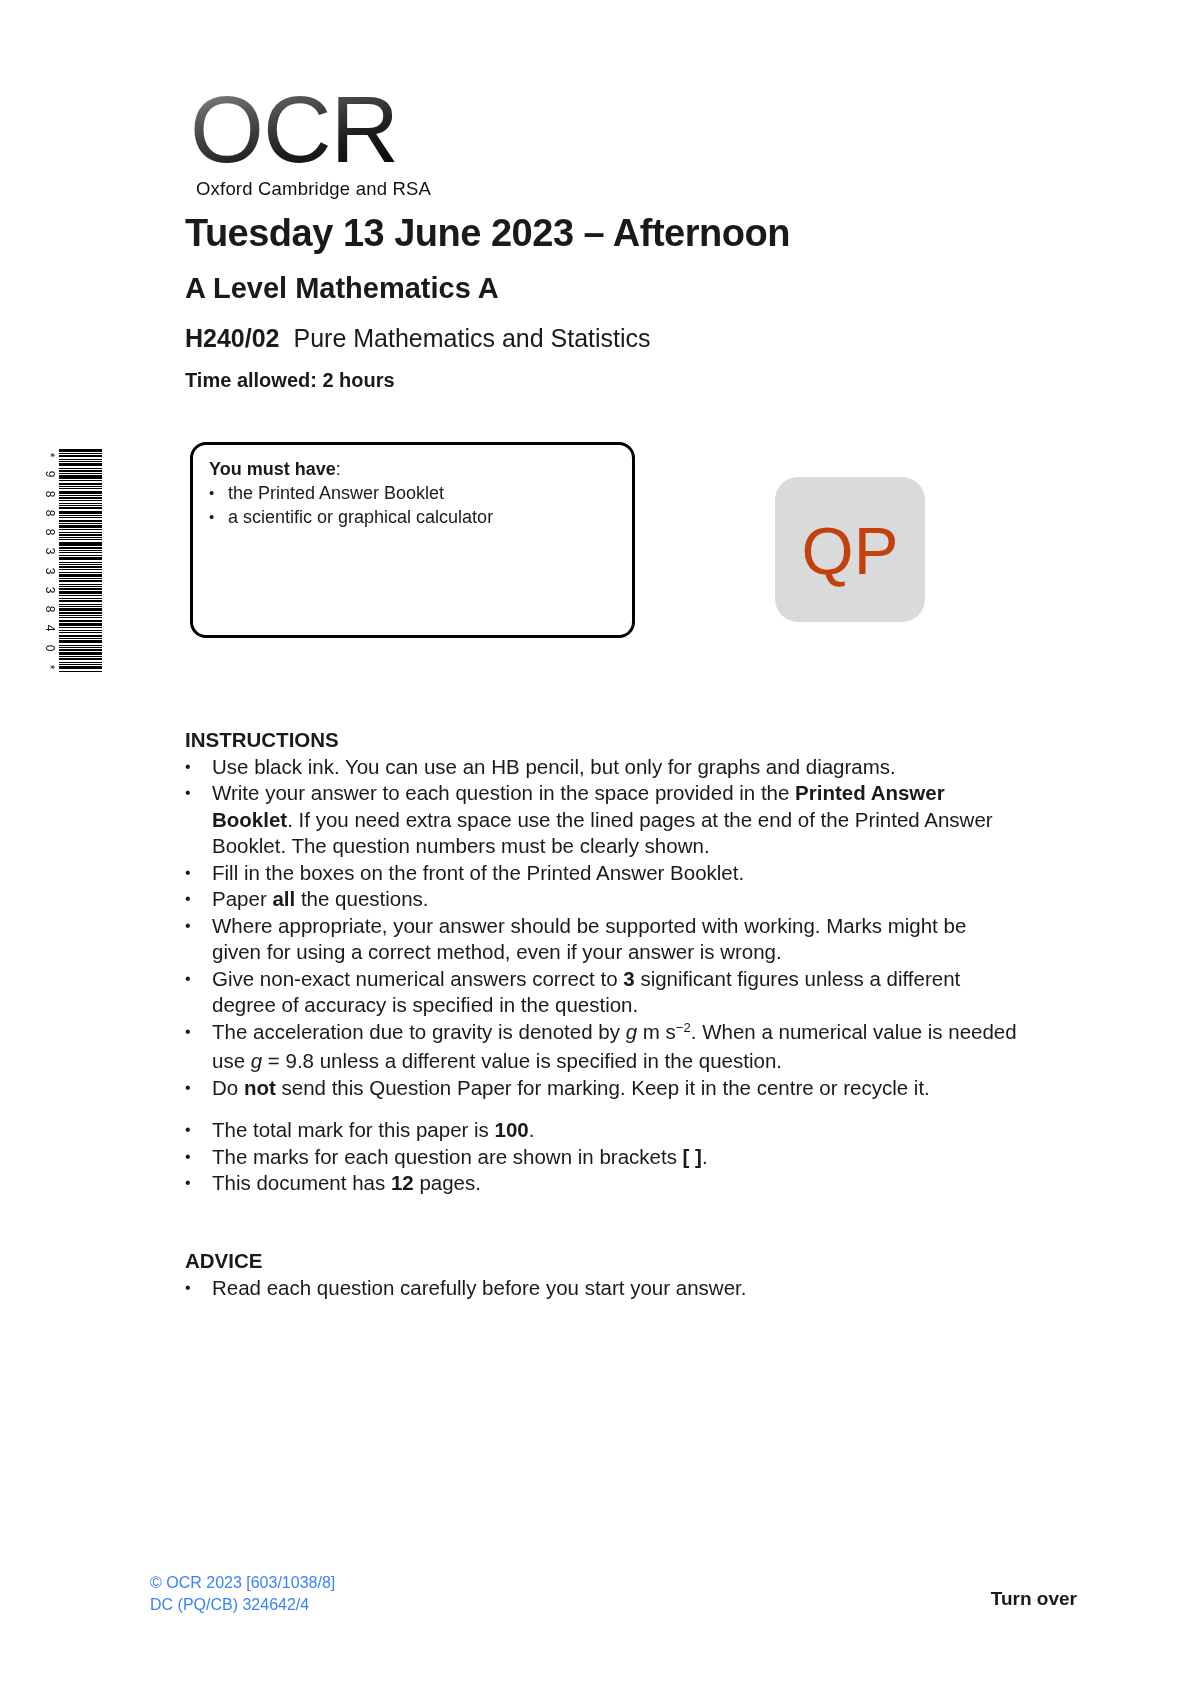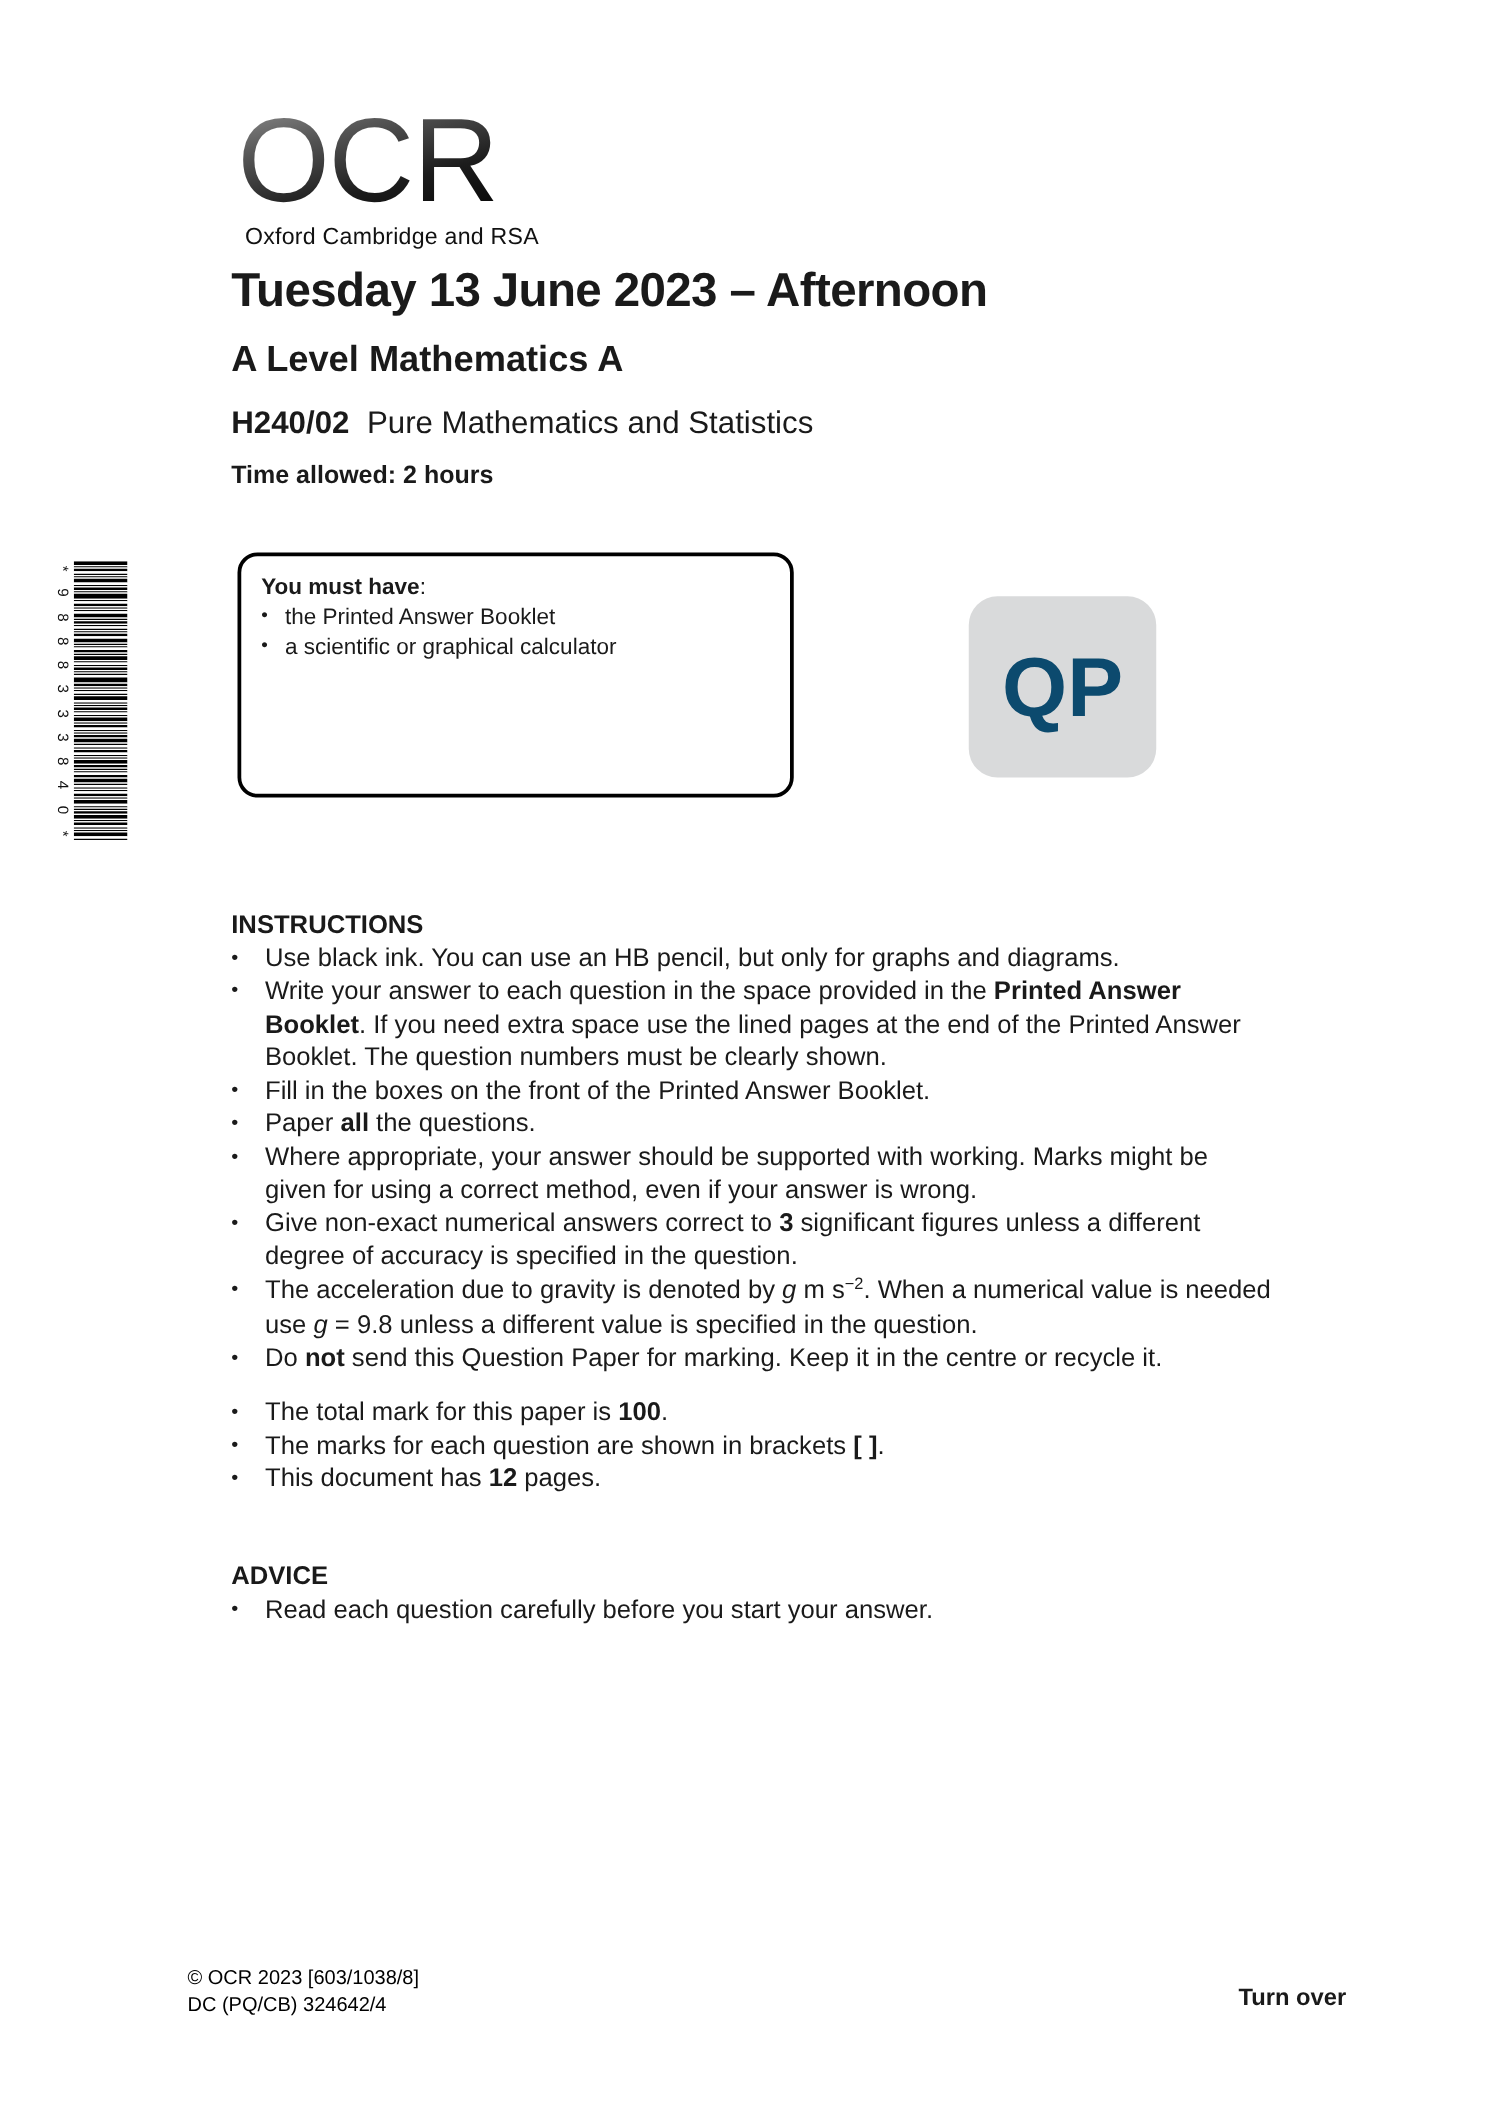--- a/index.html
+++ b/index.html
@@ -37,39 +37,39 @@
   .must-box h3 { font-size:18px; line-height:24px; font-weight:normal; }
   .must-box h3 .b { font-weight:bold; }
   .must-box ul { list-style:none; font-size:18px; line-height:24px; }
   .must-box ul .dot { width:19px; display:inline-block; text-align:left; font-size:15px; }
   .must-box li { display:flex; }
   .must-box li .txt { flex:1; }
 
   
   .qp-badge { position:absolute; left:775px; top:477px; width:150px; height:145px;
     background:#d9dadb; border-radius:23px; display:flex; align-items:center; justify-content:center; }
-  .qp-badge span { font-size:67px; font-weight:bold; color:#0c4a6e; letter-spacing:0px; padding-top:2px; }
+  .qp-badge span { font-size:67px; font-weight:normal; color:#c2410c; letter-spacing:0px; padding-top:2px; }
 
   
   .section { position:absolute; left:185px; width:832px; }
   .section h2 { font-size:20.5px; line-height:26.5px; font-weight:bold; }
   .section ul { list-style:none; }
   .section li { display:flex; font-size:20.5px; line-height:26.5px; }
   .section li .dot { width:27px; font-size:16px; }
   .section li .txt { width:805px; }
   .sec-instructions { top:727px; }
   .sec-information  { top:1117px; }
   .sec-advice       { top:1248px; }
 
   .b { font-weight:bold; }
   .i { font-style:italic; }
   .sup { font-size:0.64em; position:relative; top:-0.5em; }
 
   
-  .footer-left { position:absolute; left:150px; top:1572px; font-size:16px; line-height:22px; color:#000000; }
+  .footer-left { position:absolute; left:150px; top:1572px; font-size:16px; line-height:22px; color:#3b82f6; }
   .footer-center { position:absolute; left:0; top:1572px; width:1191px; text-align:center; font-size:16px; color:#111; }
   .footer-right { position:absolute; right:114px; top:1588px; font-size:19px; font-weight:bold; }
 </style>
 </head>
 <body>
 
 <div class="page">
 
   <div class="logo">
     <div class="logo-text">OCR</div>

